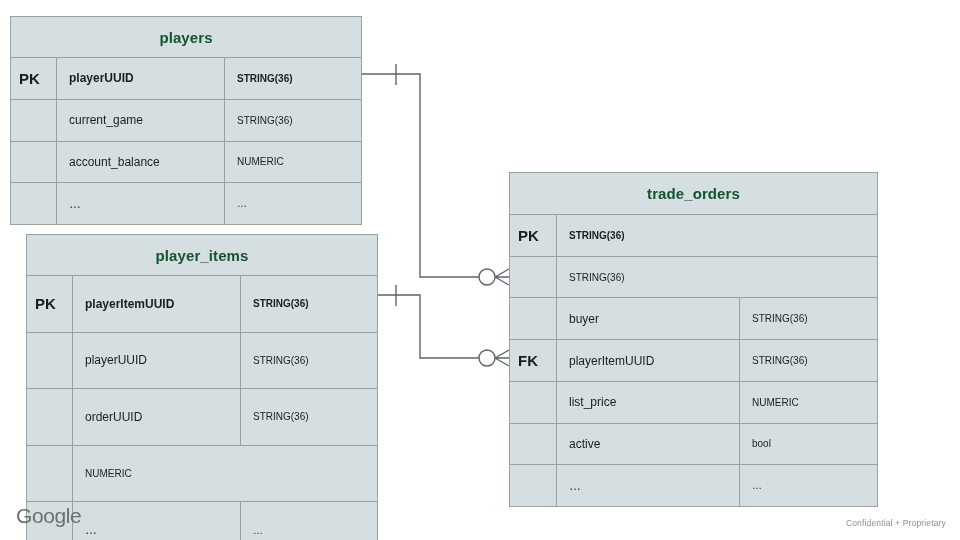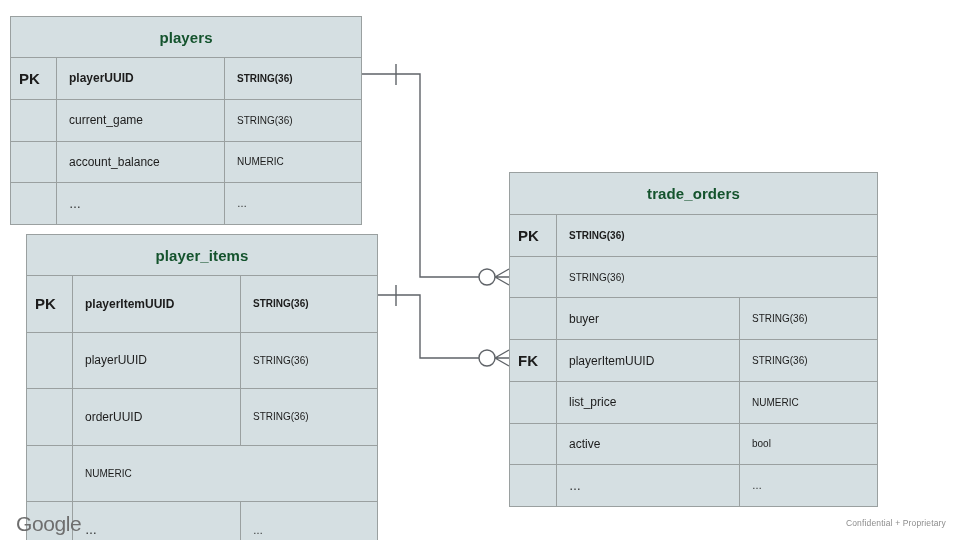--- a/index.html
+++ b/index.html
@@ -102,21 +102,21 @@
   #wires {
     position: absolute;
     inset: 0;
     pointer-events: none;
   }
 
   
   .google-logo {
     position: absolute;
     left: 16px;
-    bottom: 4px;
+    bottom: 12px;
     font-family: "Liberation Sans", sans-serif;
     font-size: 21px;
     color: #6e6e6e;
     letter-spacing: -0.4px;
   }
   .footer-note {
     position: absolute;
     right: 14px;
     bottom: 12px;
     font-size: 8.5px;

